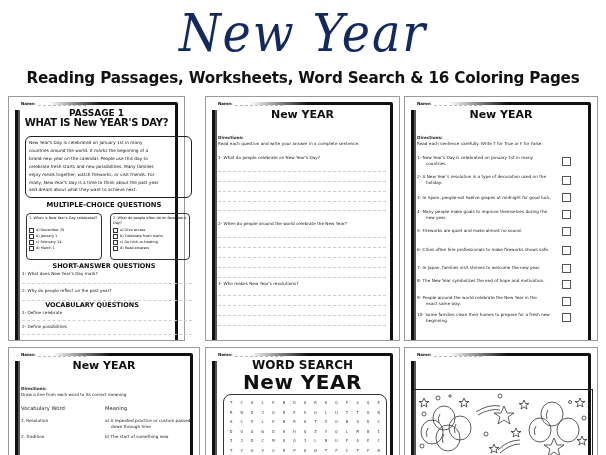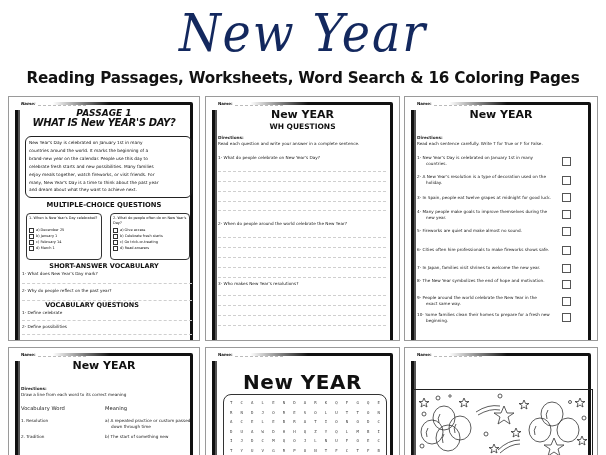--- a/index.html
+++ b/index.html
@@ -22,21 +22,21 @@
   .grid{position:absolute;left:223px;top:394px;width:164px;height:80px;border:1.2px solid #333;border-radius:8px;}
   .grid-row{display:flex;justify-content:space-between;padding:0 6px;font-family:"DejaVu Sans Mono",monospace;font-size:4px;line-height:9.5px;color:#444;}
   .coloring{position:absolute;left:413px;top:389px;width:180px;height:70px;border:1px solid #222;}
 </style>
 </head>
 <body>
 
 <div class="script-title">New Year</div>
 <div class="subtitle">Reading Passages, Worksheets, Word Search &amp; 16 Coloring Pages Bundle</div>
 
-<div class="page" style="left:8px;top:96px;width:192px;height:245px;font-style:italic;">
+<div class="page" style="left:8px;top:96px;width:177px;height:245px;">
   <div class="frame"></div>
   <div class="name-line"><span>Name:</span><span class="dash"></span></div>
   <div class="hd" style="top:11px;font-size:9px;">PASSAGE 1</div>
   <div class="hd" style="top:20px;font-size:10px;letter-spacing:-0.3px;">WHAT IS New YEAR'S DAY?</div>
 </div>
 <div class="passage">
   <div>New Year's Day is celebrated on January 1st in many</div>
   <div>countries around the world. It marks the beginning of a</div>
   <div>brand-new year on the calendar. People use this day to</div>
   <div>celebrate fresh starts and new possibilities. Many families</div>
@@ -52,36 +52,35 @@
   <div><span class="cbs"></span><span>c) February 14</span></div>
   <div><span class="cbs"></span><span>d) March 1</span></div>
 </div>
 <div class="mcbox" style="left:110px;top:213px;width:80px;height:47px;">
   <div style="white-space:normal;line-height:5px;height:11px;">2- What do people often do on New Year's Day?</div>
   <div><span class="cbs"></span><span>a) Give access</span></div>
   <div><span class="cbs"></span><span>b) Celebrate fresh starts</span></div>
   <div><span class="cbs"></span><span>c) Go trick-or-treating</span></div>
   <div><span class="cbs"></span><span>d) Read answers</span></div>
 </div>
-<div class="hd" style="left:8px;width:192px;top:262px;font-size:6.5px;">SHORT-ANSWER VOCABULARY</div>
+<div class="hd" style="left:8px;width:192px;top:262px;font-size:6.5px;">SHORT-ANSWER QUESTIONS</div>
 <div class="txt" style="left:22px;top:271px;">1- What does New Year's Day mark?</div>
 <div class="dline" style="left:22px;top:283px;width:170px;"></div>
 <div class="txt" style="left:22px;top:288px;">2- Why do people reflect on the past year?</div>
 <div class="dline" style="left:22px;top:300px;width:170px;"></div>
 <div class="hd" style="left:8px;width:168px;top:301px;font-size:6.5px;">VOCABULARY QUESTIONS</div>
 <div class="txt" style="left:22px;top:310px;">1- Define celebrate</div>
 <div class="dline" style="left:22px;top:320px;width:170px;"></div>
 <div class="txt" style="left:22px;top:324px;">2- Define possibilities</div>
 <div class="dline" style="left:22px;top:334px;width:170px;"></div>
 
 <div class="page" style="left:205px;top:96px;width:195px;height:245px;">
   <div class="frame"></div>
   <div class="name-line"><span>Name:</span><span class="dash"></span></div>
   <div class="hd" style="top:11px;font-size:11px;">New YEAR</div>
-  <div class="hd" style="top:25px;font-size:7.5px;">WH QUESTIONS</div>
   <div class="txt" style="left:12px;top:38px;font-weight:bold;">Directions:</div>
   <div class="txt" style="left:12px;top:44px;">Read each question and write your answer in a complete sentence.</div>
   <div class="txt" style="left:12px;top:58px;">1- What do people celebrate on New Year's Day?</div>
   <div class="dline" style="left:12px;top:74px;width:168px;"></div>
   <div class="dline" style="left:12px;top:84px;width:168px;"></div>
   <div class="dline" style="left:12px;top:94px;width:168px;"></div>
   <div class="dline" style="left:12px;top:104px;width:168px;"></div>
   <div class="dline" style="left:12px;top:113px;width:168px;"></div>
   <div class="txt" style="left:12px;top:124px;">2- When do people around the world celebrate the New Year?</div>
   <div class="dline" style="left:12px;top:140px;width:168px;"></div>
@@ -165,20 +164,21 @@
     </div>
   <div class="txt" style="left:12px;top:86px;">2. Tradition</div>
   <div class="txt" style="left:96px;top:86px;">
       <div>b) The start of something new</div>
     </div>
 </div>
 
 <div class="page" style="left:205px;top:347px;width:195px;height:120px;">
   <div class="frame"></div>
   <div class="name-line"><span>Name:</span><span class="dash"></span></div>
+  <div class="hd" style="top:10px;font-size:12px;">WORD SEARCH</div>
   <div class="hd" style="top:22px;font-size:20px;letter-spacing:0.5px;">New YEAR</div>
 </div>
 <div class="grid">
   <div style="height:3px"></div>
   <div class="grid-row">
     <span>T</span>
       <span>C</span>
       <span>A</span>
       <span>L</span>
       <span>E</span>

